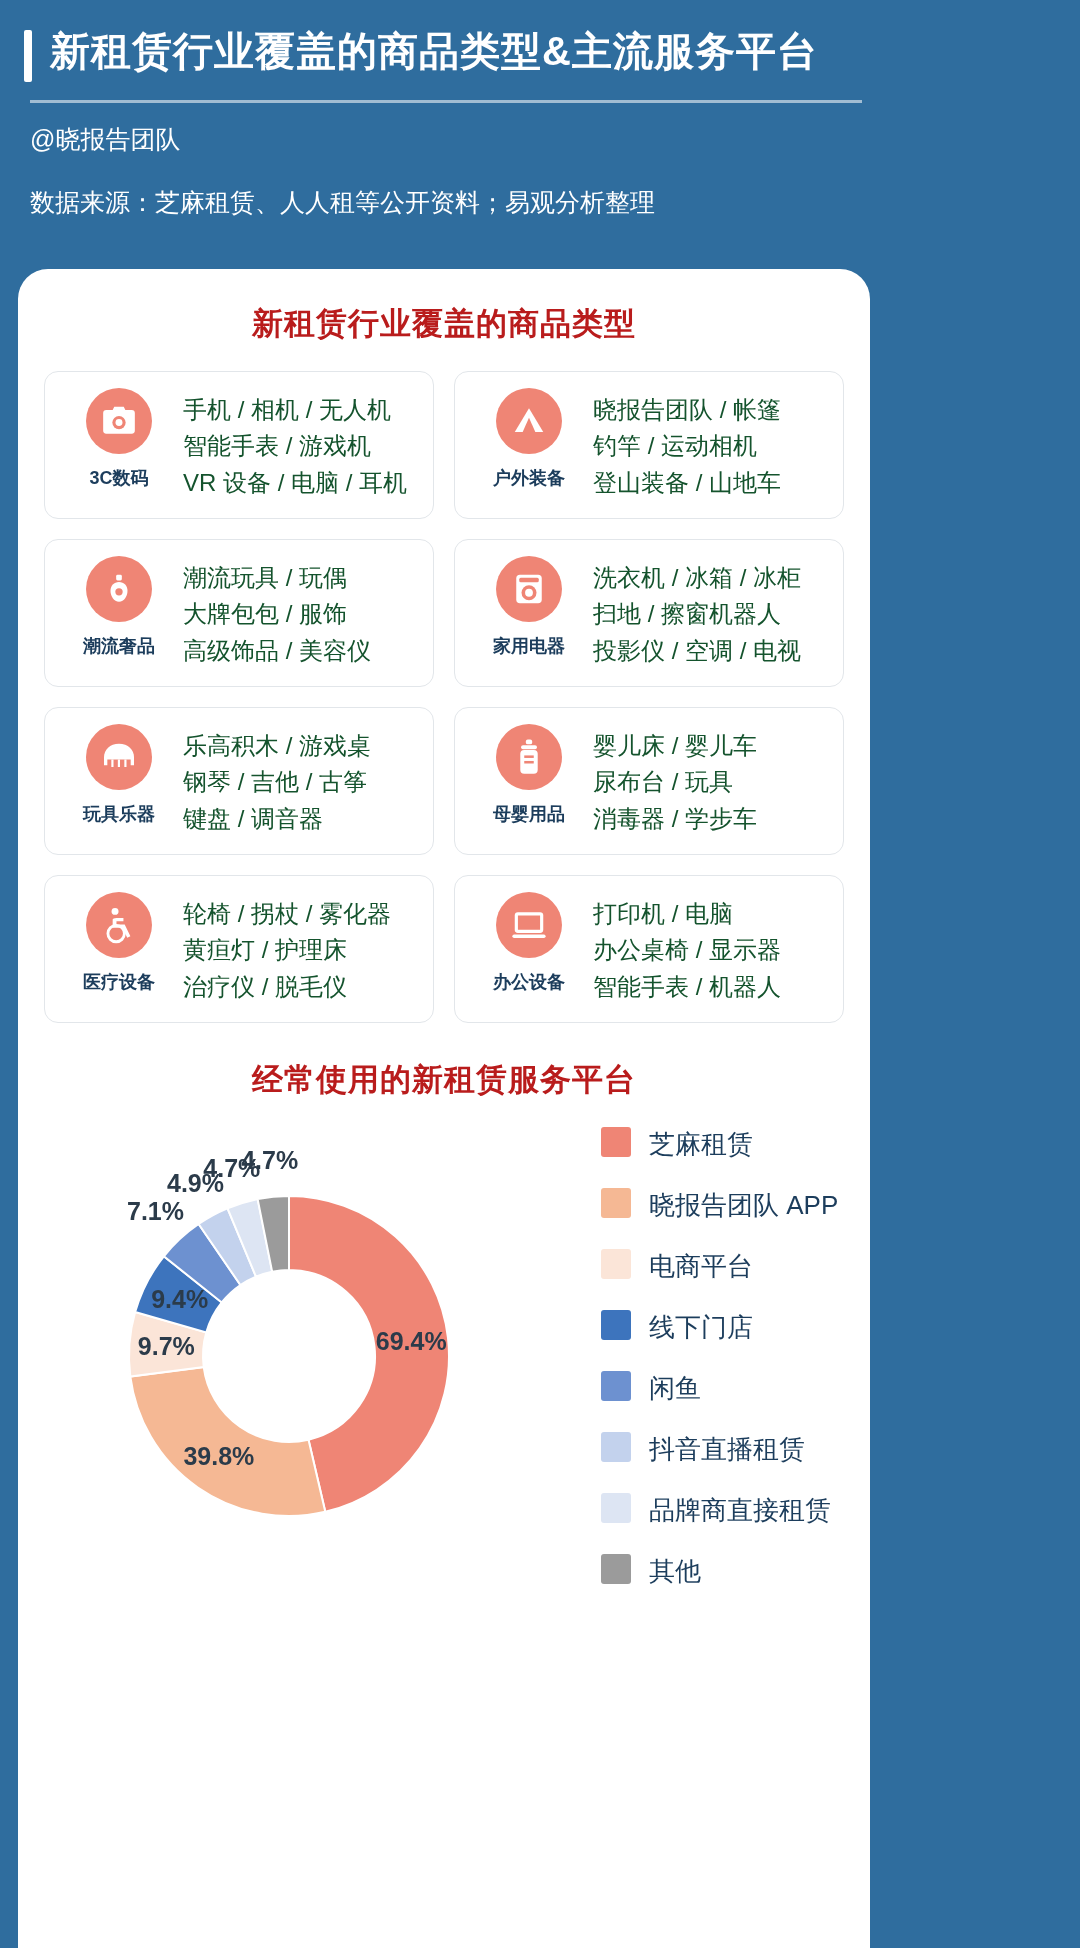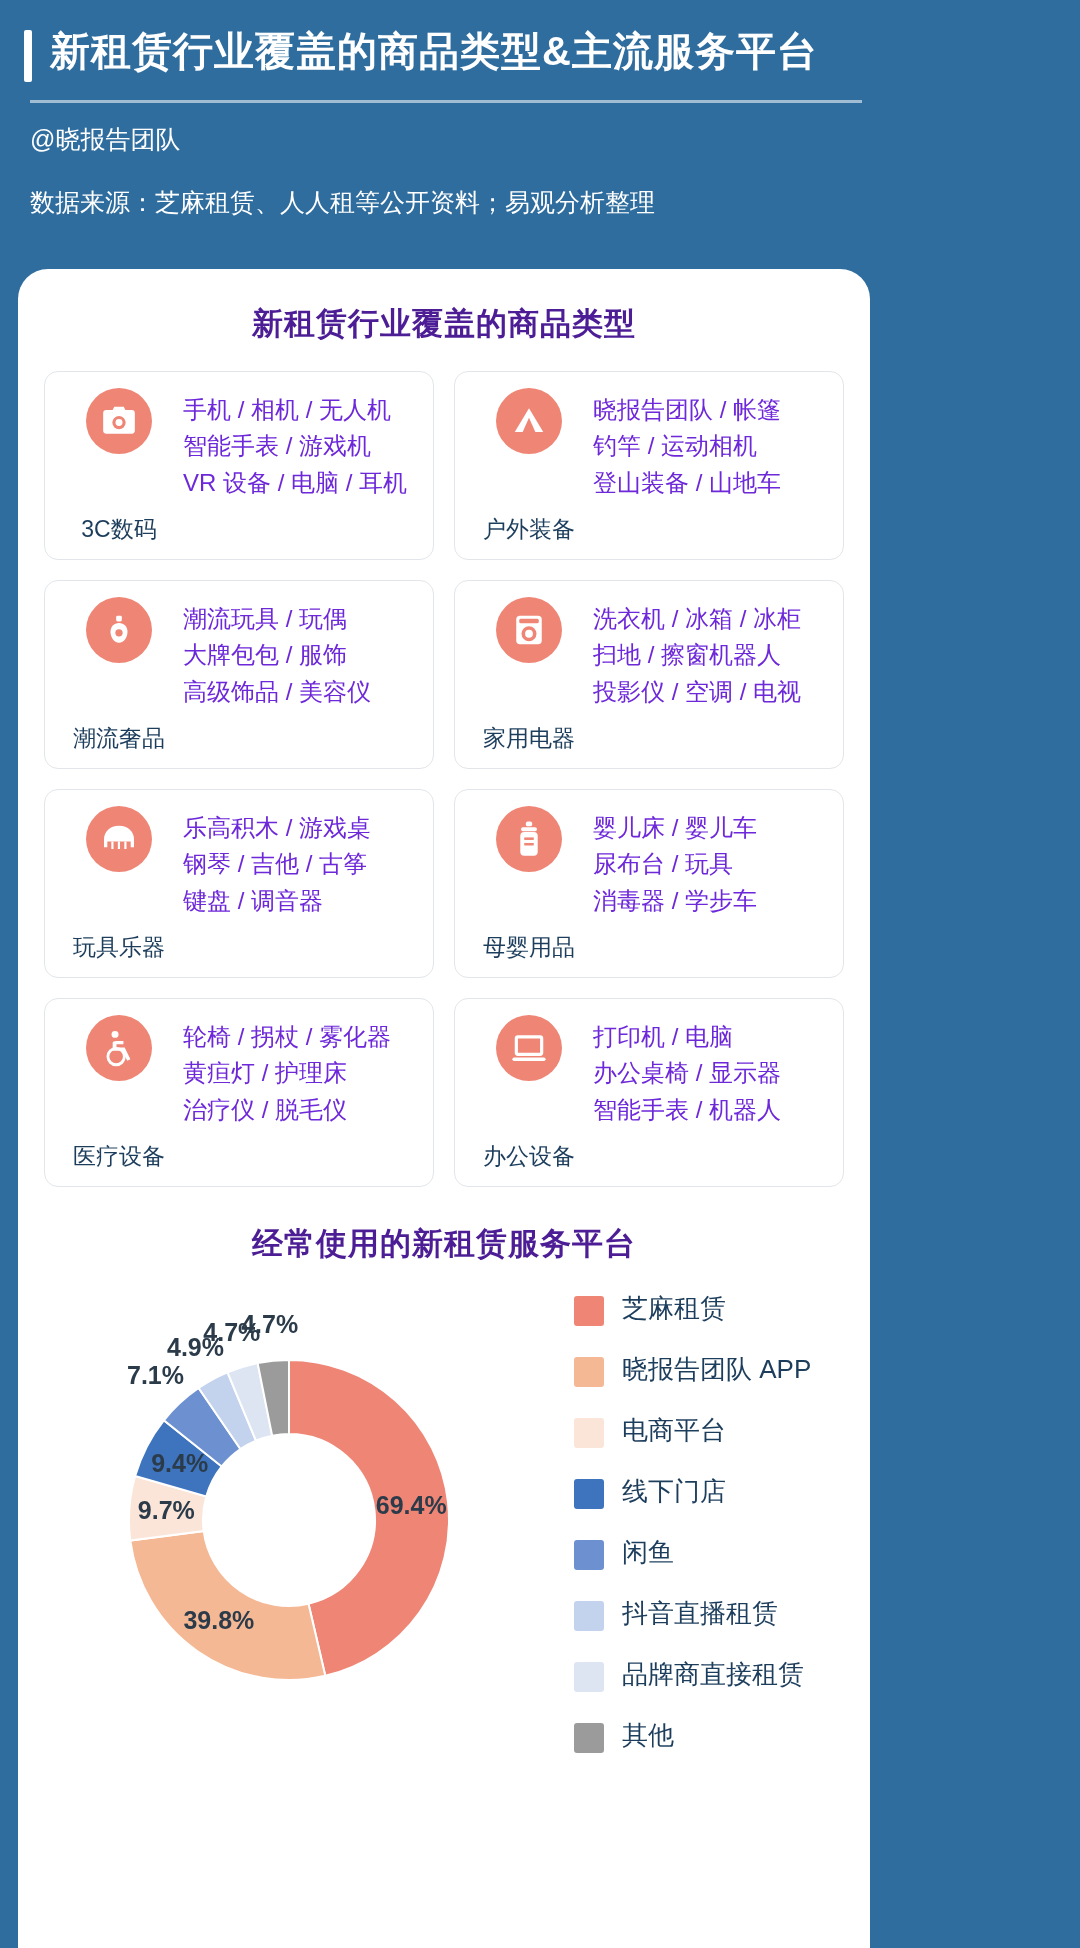--- a/index.html
+++ b/index.html
@@ -62,21 +62,21 @@
     border-radius: 30px 30px 0 0;
     margin-top: 26px;
     padding: 34px 26px 0 26px;
     height: 1705px;
     position: relative;
   }
   .section-title {
     text-align: center;
     font-size: 31px;
     font-weight: bold;
-    color: #4c1d95;
+    color: #b91c1c;
     letter-spacing: 1px;
     margin-bottom: 26px;
   }
   
   .cat-grid {
     display: grid;
     grid-template-columns: 1fr 1fr;
     gap: 20px 20px;
   }
   .cat-box {
@@ -99,34 +99,33 @@
     height: 66px;
     border-radius: 50%;
     background: #ef8575;
     display: flex;
     align-items: center;
     justify-content: center;
     margin-bottom: 12px;
   }
   .cat-icon svg { display: block; }
   .cat-name {
-    font-size: 23px;
-    font-weight: normal;
+    font-size: 18px;
+    font-weight: bold;
     color: #1c3d5c;
     white-space: nowrap;
-    margin-top: 48px;
   }
   .cat-right {
     flex: 1;
     padding-left: 6px;
     padding-top: 4px;
   }
   .cat-line {
     font-size: 24px;
-    color: #6d28d9;
+    color: #14532d;
     line-height: 1.52;
     white-space: nowrap;
   }
   
   .donut-section {
     margin-top: 36px;
   }
   .donut-wrap {
     display: flex;
     align-items: center;
@@ -139,22 +138,23 @@
     flex: 0 0 520px;
   }
   .donut-holder svg { display: block; }
   .legend {
     flex: 1;
     padding-left: 10px;
     padding-bottom: 10px;
   }
   .legend-item {
     display: flex;
-    align-items: flex-end;
+    align-items: flex-start;
     margin-bottom: 26px;
+    margin-left: 27px;
   }
   .legend-swatch {
     width: 30px;
     height: 30px;
     border-radius: 3px;
     margin-right: 18px;
     flex: 0 0 30px;
   }
   .legend-label {
     font-size: 26px;

